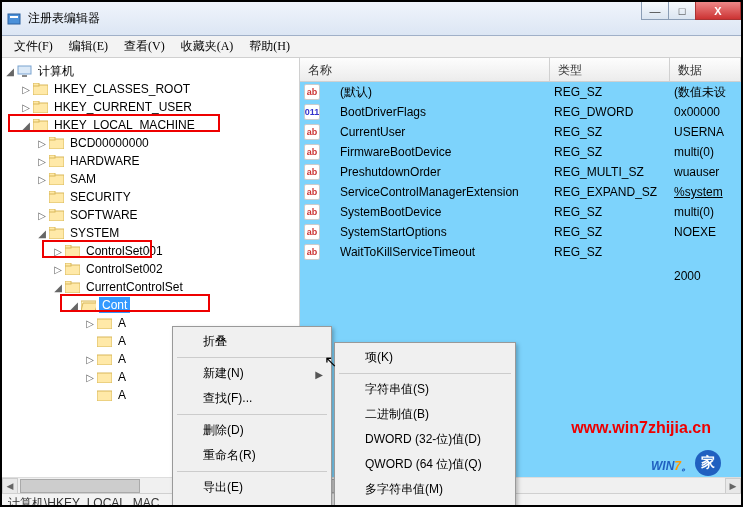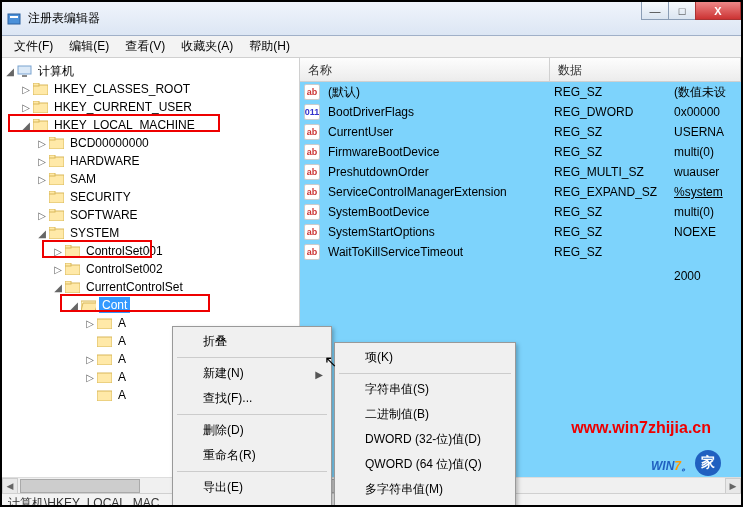--- a/index.html
+++ b/index.html
@@ -6,21 +6,21 @@
 body { background: #fff; width: 743px; height: 507px; overflow: hidden; position: relative; border: 2px solid #000; }
 
 .titlebar { height: 34px; background: linear-gradient(#f0f4fb, #dce6f4); border-bottom: 1px solid #a0b0c8; display: flex; align-items: center; padding: 0 4px; position: relative; }
 .titlebar-icon { width: 16px; height: 16px; margin-right: 6px; display: inline-flex; align-items: center; justify-content: center; }
 .titlebar-title { font-size: 12px; color: #000; }
 .titlebar-right { position: absolute; right: 0; top: 0; display: flex; height: 20px; }
 .win-btn { width: 28px; height: 18px; border: 1px solid #8a9db5; border-top: none; display: flex; align-items: center; justify-content: center; background: linear-gradient(#f7fafd, #dbe5f1); font-size: 11px; color: #333; margin-left: -1px; }
 .win-close { width: 46px; background: linear-gradient(#e88, #c33); color: #fff; font-weight: bold; border-color: #a33; }
 
 .menubar { height: 22px; background: #f3f3f3; border-bottom: 1px solid #d0d0d0; display: flex; align-items: center; padding: 0 4px; }
-.menu-item { padding: 2px 8px; cursor: default; }
+.menu-item { padding: 2px 8px; cursor: default; font-family: Liberation Serif, serif; }
 
 .content { display: flex; height: 435px; position: relative; }
 .tree-pane { width: 298px; border-right: 1px solid #d0d0d0; overflow: hidden; position: relative; background: #fff; }
 .list-pane { flex: 1; overflow: hidden; position: relative; background: #7dd3fc; }
 
 .tree { padding: 4px 0 4px 2px; }
 .tree-row { display: flex; align-items: center; height: 18px; white-space: nowrap; }
 .tree-toggle { width: 12px; text-align: center; color: #666; font-size: 10px; cursor: default; }
 .tree-toggle.empty { visibility: hidden; }
 .tree-icon { width: 16px; height: 14px; margin-right: 3px; display: inline-flex; align-items: center; justify-content: center; }
@@ -29,21 +29,21 @@
 .tree-label.selected { background: #3399ff; color: #fff; }
 .tree-children { padding-left: 16px; }
 
 .redbox { border: 2px solid #e00; position: absolute; pointer-events: none; z-index: 5; }
 
 .list-header { height: 24px; background: linear-gradient(#fdfdfd, #ececec); border-bottom: 1px solid #d0d0d0; display: flex; }
 .list-col { border-right: 1px solid #d0d0d0; padding: 4px 8px; font-size: 12px; color: #333; }
 .list-body { }
 .list-row { display: flex; align-items: center; height: 20px; }
 .list-cell { padding: 2px 4px; display: flex; align-items: center; overflow: hidden; white-space: nowrap; }
-.val-icon { width: 16px; height: 16px; margin-right: 8px; display: inline-flex; align-items: center; justify-content: center; font-size: 9px; font-weight: bold; color: #c33; background: #fff; border: 1px solid #ccc; border-radius: 2px; }
+.val-icon { width: 16px; height: 16px; margin-right: 20px; display: inline-flex; align-items: center; justify-content: center; font-size: 9px; font-weight: bold; color: #c33; background: #fff; border: 1px solid #ccc; border-radius: 2px; }
 .val-icon.bin { color: #33c; }
 
 .statusbar { height: 20px; border-top: 1px solid #d0d0d0; background: #f3f3f3; padding: 2px 6px; font-size: 11px; color: #333; display: flex; align-items: center; }
 
 .scrollbar-h { position: absolute; bottom: 0; left: 0; height: 16px; background: #f0f0f0; border-top: 1px solid #ddd; display: flex; align-items: center; }
 .scroll-arrow { width: 16px; height: 16px; background: #e8e8e8; border: 1px solid #ccc; display: flex; align-items: center; justify-content: center; font-size: 9px; color: #666; }
 .scroll-thumb { height: 14px; background: #cdcdcd; border: 1px solid #aaa; border-radius: 0; }
 
 .context-menu { position: absolute; background: #f0f0f0; border: 1px solid #999; box-shadow: 2px 2px 4px rgba(0,0,0,0.25); z-index: 20; padding: 2px; }
 .ctx-item { padding: 4px 24px 4px 28px; white-space: nowrap; cursor: default; position: relative; }
@@ -299,20 +299,21 @@
     </div>
 
     <div class="redbox" style="left:6px; top:56px; width:212px; height:18px;"></div>
     <div class="redbox" style="left:40px; top:182px; width:110px; height:18px;"></div>
     <div class="redbox" style="left:58px; top:236px; width:150px; height:18px;"></div>
   </div>
 
   <div class="list-pane">
     <div class="list-header">
       <div class="list-col" style="width: 250px;">名称</div>
+      <div class="list-col" style="width: 120px;">类型</div>
       <div class="list-col" style="flex:1;">数据</div>
     </div>
     <div class="list-body" id="list-body">
         <div class="list-row">
           <div class="list-cell" style="width: 250px;">
             <span class="val-icon">ab</span>
             <span>(默认)</span>
           </div>
           <div class="list-cell" style="width: 120px;">REG_SZ</div>
           <div class="list-cell" style="flex: 1 1 0%;">(数值未设</div>

